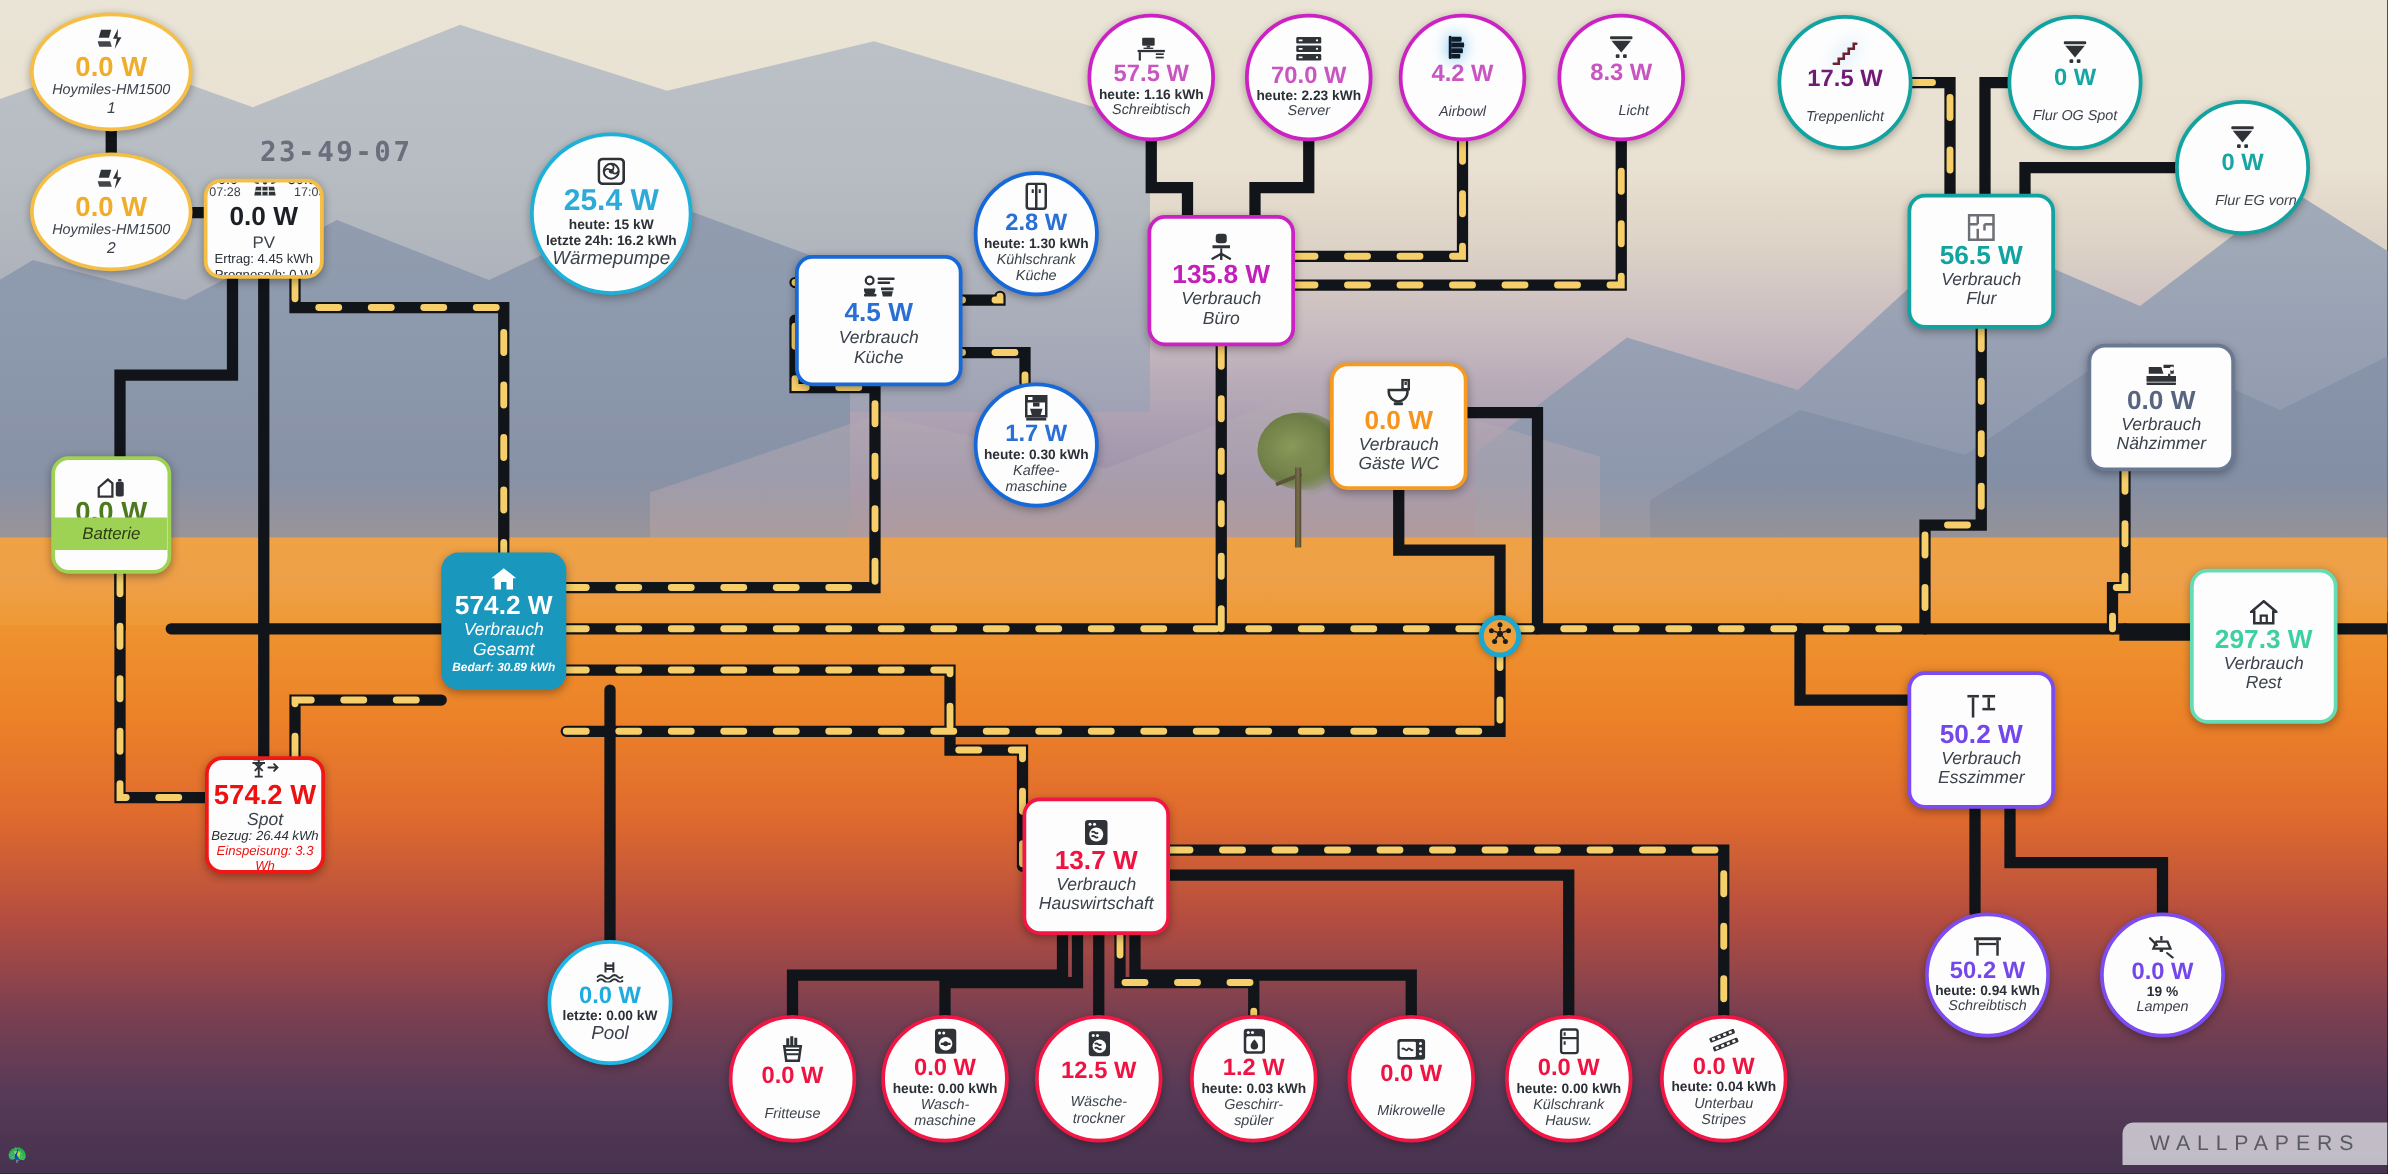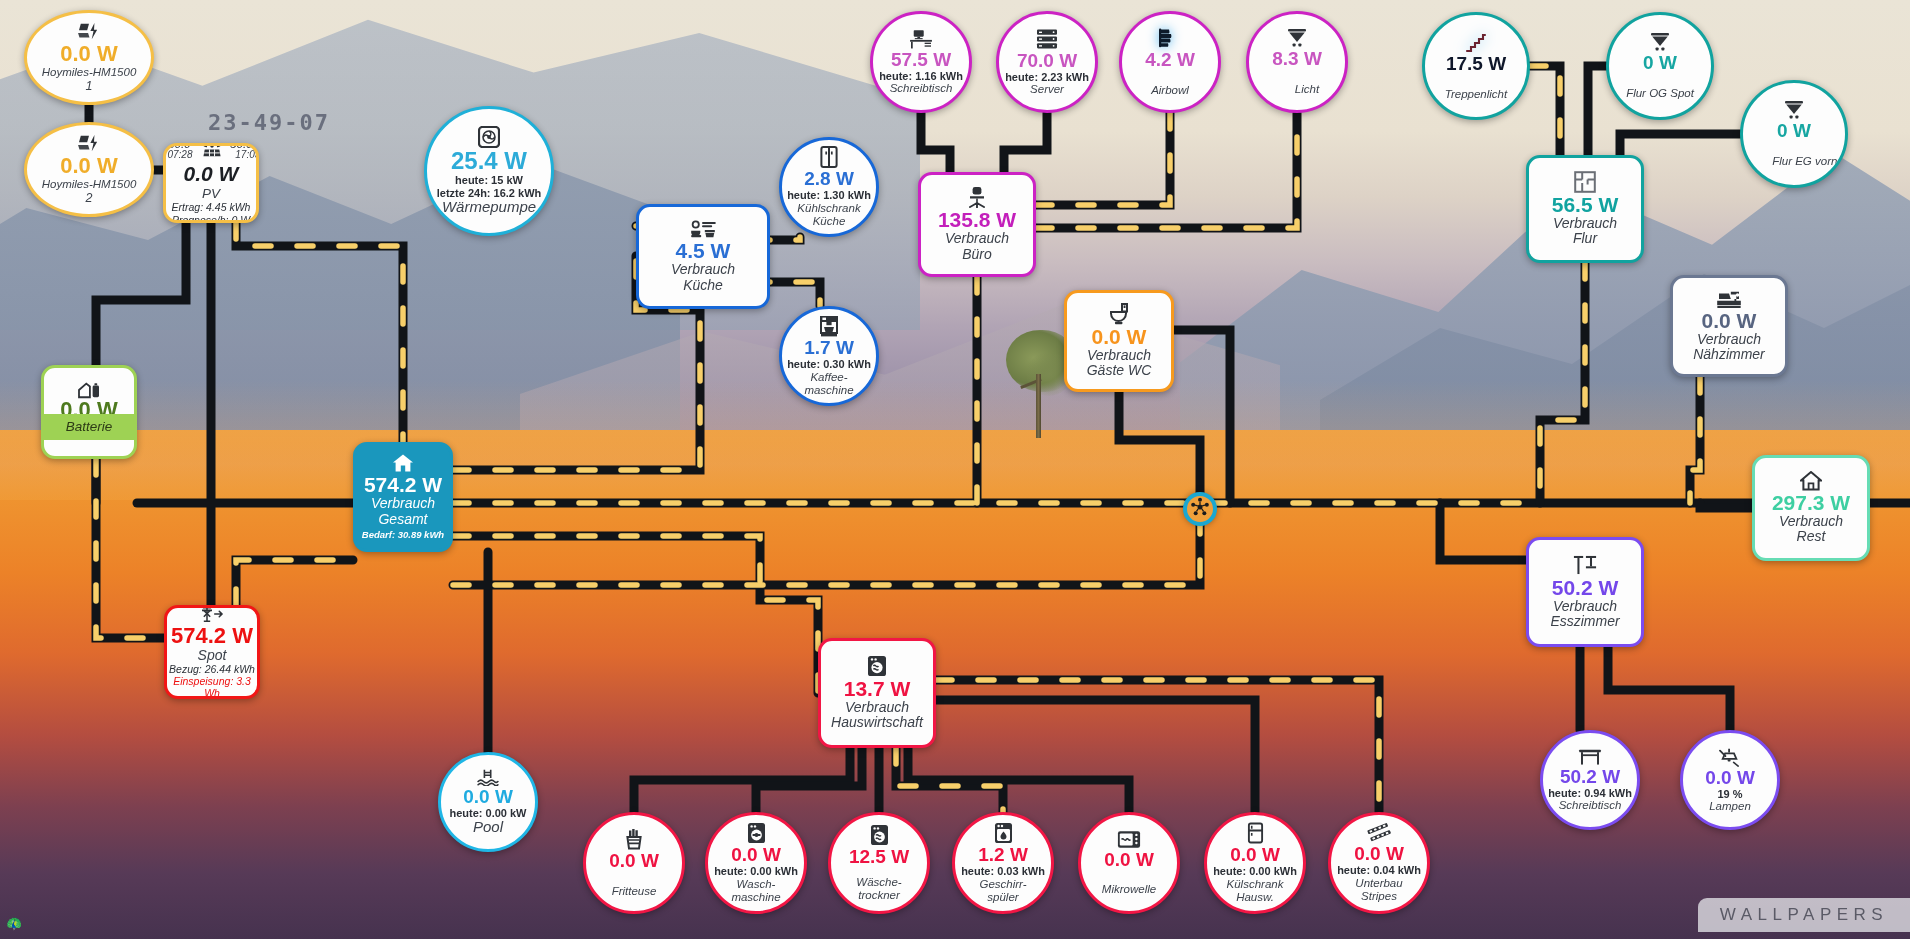--- a/index.html
+++ b/index.html
@@ -144,21 +144,20 @@
 
   
   .node .footer-strip {
     position: absolute; left: 0; right: 0; bottom: 16px; height: 26px;
     display: flex; align-items: center; justify-content: center;
   }
 
   
   #node-pv {
     padding: 5px 7px 6px 7px;
-    font-style: italic;
   }
   #node-pv .pvrow {
     display: flex; align-items: center; justify-content: center;
     gap: 4px; width: 100%;
   }
   #node-pv .pvcol { display: flex; flex-direction: column; line-height: 1.05; }
   #node-pv .pvdeg { font-size: 11.5px; color: #22262c; white-space: nowrap; }
   #node-pv .pvtime { font-size: 10px; color: #3a4048; white-space: nowrap; }
   #node-pv .pvcol.right { align-items: flex-end; }
   #node-pv .pv-val { font-size: 21px; font-weight: 700; color: #1c1f24; margin-top: 2px; }
@@ -393,21 +392,21 @@
 
 <div class="node circle" id="n-pool" style="left:438px; top:752px; width:100px; height:100px; border-color:#1fb6e6;">
   <span class="ic">
     <svg width="22" height="18" viewBox="0 0 24 20" fill="none" stroke="#2f3338" stroke-width="1.8">
       <path d="M8 2 L8 11 M15 2 L15 11 M8 5 L15 5 M8 8 L15 8"></path>
       <path d="M1 15c2-2 4-2 6 0s4 2 6 0 4-2 6 0 3 1 4 0" stroke-linecap="round"></path>
       <path d="M1 18.6c2-2 4-2 6 0s4 2 6 0 4-2 6 0 3 1 4 0" stroke-linecap="round"></path>
     </svg>
   </span>
   <span class="val med" style="color:#1fabe0;">0.0 W</span>
-  <span class="sub">heute: 0.00 kW</span>
+  <span class="sub">letzte: 0.00 kW</span>
   <span class="lbl" style="font-size:15px;">Pool</span>
 </div>
 
 <div class="node circle" id="n-wp" style="left:424px; top:106px; width:130px; height:130px; border-color:#1fb0d8;">
   <span class="ic">
     <svg width="22" height="22" viewBox="0 0 22 22" fill="#2f3338">
       <rect x="1" y="1" width="20" height="20" rx="3.4" fill="none" stroke="#2f3338" stroke-width="2.2"></rect>
       <circle cx="11" cy="11" r="6" fill="none" stroke="#2f3338" stroke-width="1.6"></circle>
       <circle cx="11" cy="11" r="1.9"></circle>
       <path d="M11 5.4c2.6 1.3 2.6 3.6 0 5.6M16.6 11c-1.3 2.6-3.6 2.6-5.6 0M5.4 11c1.3-2.6 3.6-2.6 5.6 0" fill="none" stroke="#2f3338" stroke-width="1.4"></path>
@@ -568,21 +567,21 @@
   <span class="lbl" style="font-size:14px;">Verbrauch</span>
   <span class="lbl" style="font-size:14px;">Flur</span>
 </div>
 
 <div class="node circle" id="n-treppe" style="left:1422px; top:12px; width:108px; height:108px; border-color:#11a39f;">
   <span class="ic" style="filter: drop-shadow(0 0 7px #7fc9ef);">
     <svg width="22" height="22" viewBox="0 0 22 22" fill="none" stroke="#6b2330" stroke-width="2.1" stroke-linecap="round">
       <path d="M2 20 h4 v-4 h4 v-4 h4 v-4 h4 v-4 h2"></path>
     </svg>
   </span>
-  <span class="val med" style="color:#0f172a;">17.5 W</span>
+  <span class="val med" style="color:#701a75;">17.5 W</span>
   <span class="lbl small" style="margin-top:14px;">Treppenlicht</span>
 </div>
 
 <div class="node circle" id="n-flurog" style="left:1606px; top:12px; width:108px; height:108px; border-color:#11a39f;">
   <span class="ic">
     <svg width="22" height="20" viewBox="0 0 22 20" fill="#2f3338">
       <rect x="2" y="1" width="18" height="2.4" rx="1"></rect>
       <path d="M3.2 4.6 h15.6 L11 14 Z"></path>
       <rect x="6.6" y="15.4" width="3" height="3" rx=".9"></rect>
       <rect x="12.4" y="15.4" width="3" height="3" rx=".9"></rect>
@@ -614,21 +613,21 @@
       <circle cx="23.4" cy="6.6" r="1.9" fill="#fdfdfd"></circle>
       <rect x="20" y="11" width="2" height="3.4"></rect>
       <rect x="1" y="18.6" width="26" height="2.2" rx=".8"></rect>
     </svg>
   </span>
   <span class="val med" style="color:#586581; font-size:21px;">0.0 W</span>
   <span class="lbl" style="font-size:14px;">Verbrauch</span>
   <span class="lbl" style="font-size:14px;">Nähzimmer</span>
 </div>
 
-<div class="node box" id="n-rest" style="left:1752px; top:455px; width:118px; height:106px; border-color:#66dcb4;">
+<div class="node box" id="n-rest" style="left:1752px; top:455px; width:118px; height:124px; border-color:#66dcb4;">
   <span class="ic">
     <svg width="22" height="20" viewBox="0 0 22 20" fill="#2f3338">
       <path d="M11 1 L21 9.4 L18.6 9.4 L18.6 18.6 L3.4 18.6 L3.4 9.4 L1 9.4 Z" fill="none" stroke="#2f3338" stroke-width="2"></path>
       <path d="M8.6 18.6 L8.6 12.4 L13.4 12.4 L13.4 18.6" fill="none" stroke="#2f3338" stroke-width="1.8"></path>
     </svg>
   </span>
   <span class="val med" style="color:#3ecfa2; font-size:21px;">297.3 W</span>
   <span class="lbl" style="font-size:14px;">Verbrauch</span>
   <span class="lbl" style="font-size:14px;">Rest</span>
 </div>

